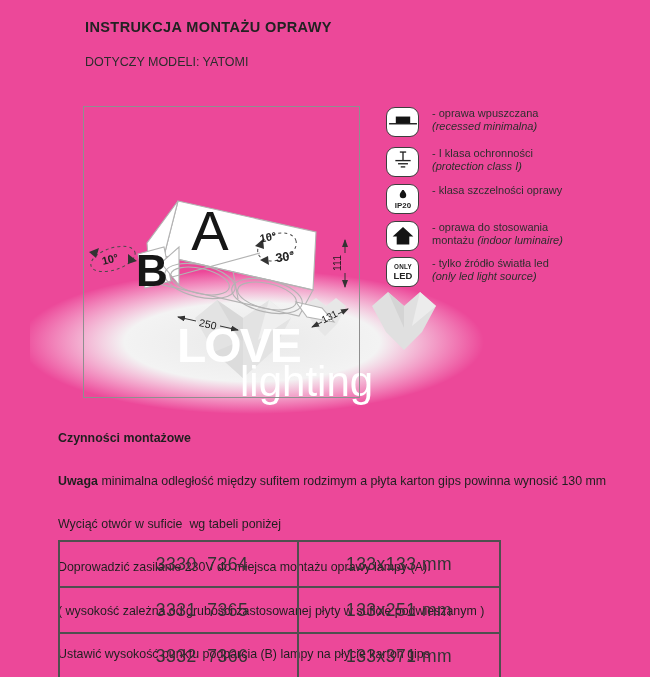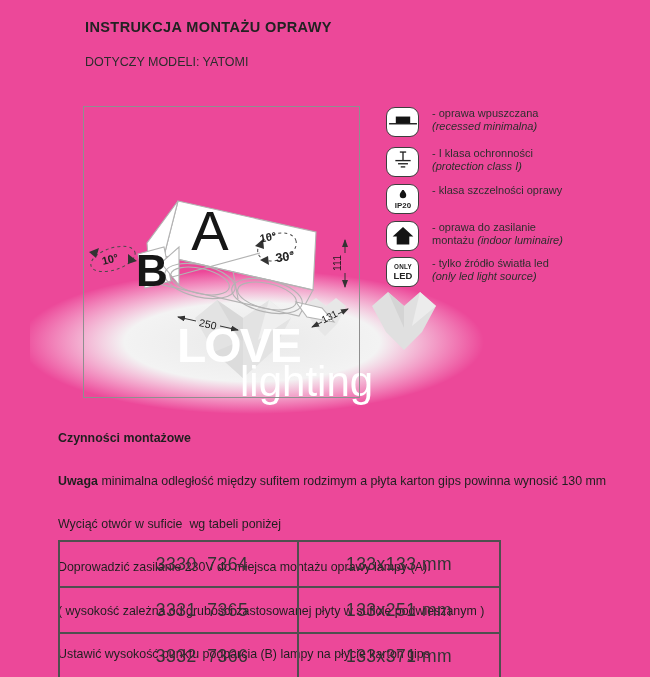--- a/index.html
+++ b/index.html
@@ -171,21 +171,21 @@
     </div>
   </div>
 
   <div class="legend-row" style="top:221px">
     <div class="icon-box">
       <svg width="30" height="27" viewBox="0 0 33 30">
         <polygon points="16.5,5.5 28,16 23.5,16 23.5,25 9.5,25 9.5,16 5,16" fill="#141414"></polygon>
       </svg>
     </div>
     <div class="legend-txt">
-      <div>- oprawa do zasilanie</div>
+      <div>- oprawa do stosowania</div>
       <div><span>montażu </span><span class="it">(indoor luminaire)</span></div>
     </div>
   </div>
 
   <div class="legend-row" style="top:257px">
     <div class="icon-box">
       <svg width="30" height="27" viewBox="0 0 33 30">
         <text x="16.5" y="12" font-size="7" font-weight="bold" letter-spacing="0.3" text-anchor="middle" fill="#222">ONLY</text>
         <text x="16.5" y="23.5" font-size="10.5" font-weight="bold" text-anchor="middle" fill="#222">LED</text>
       </svg>

